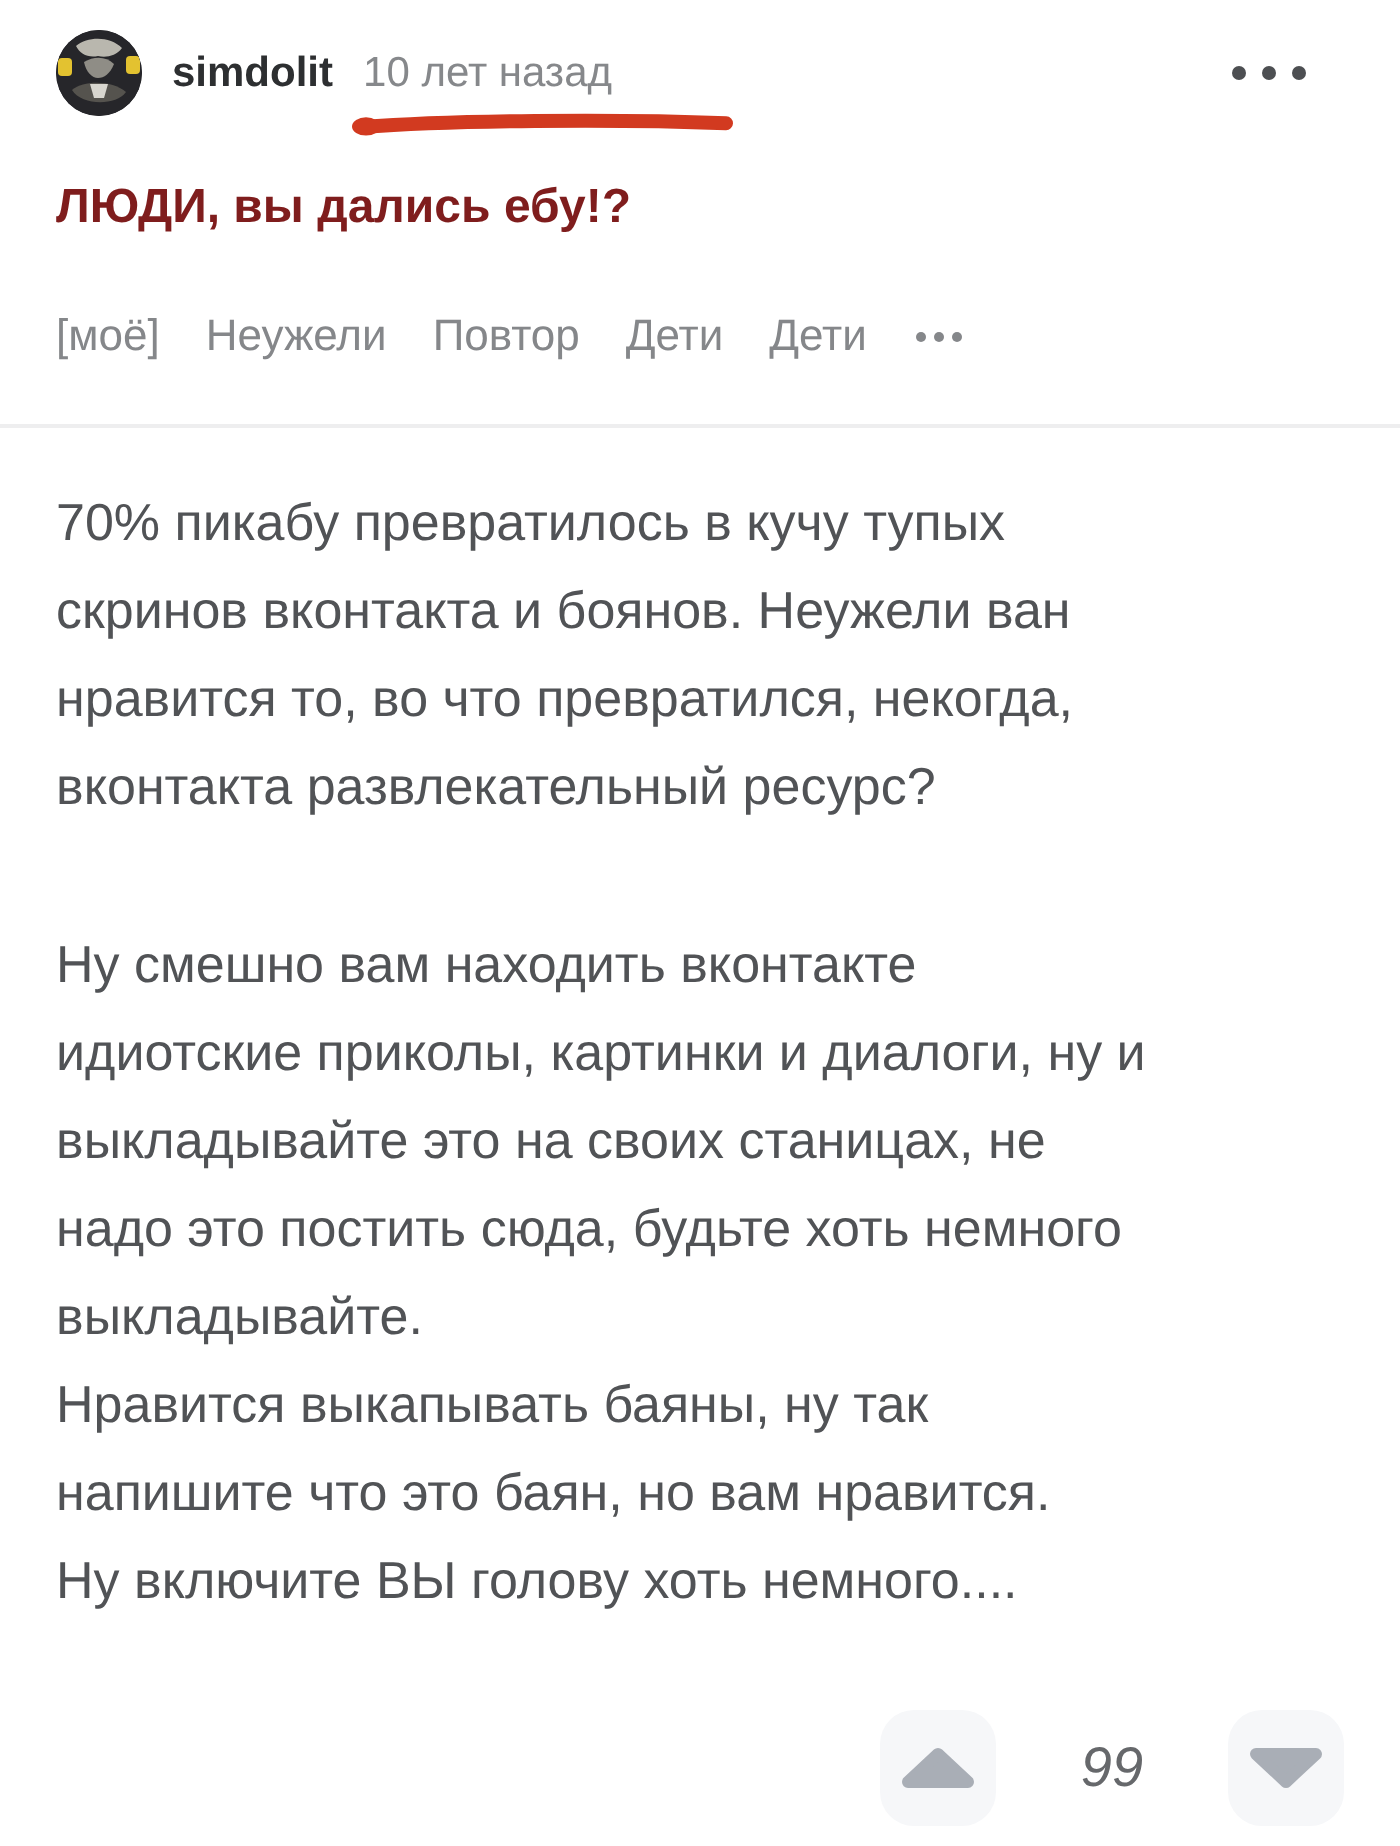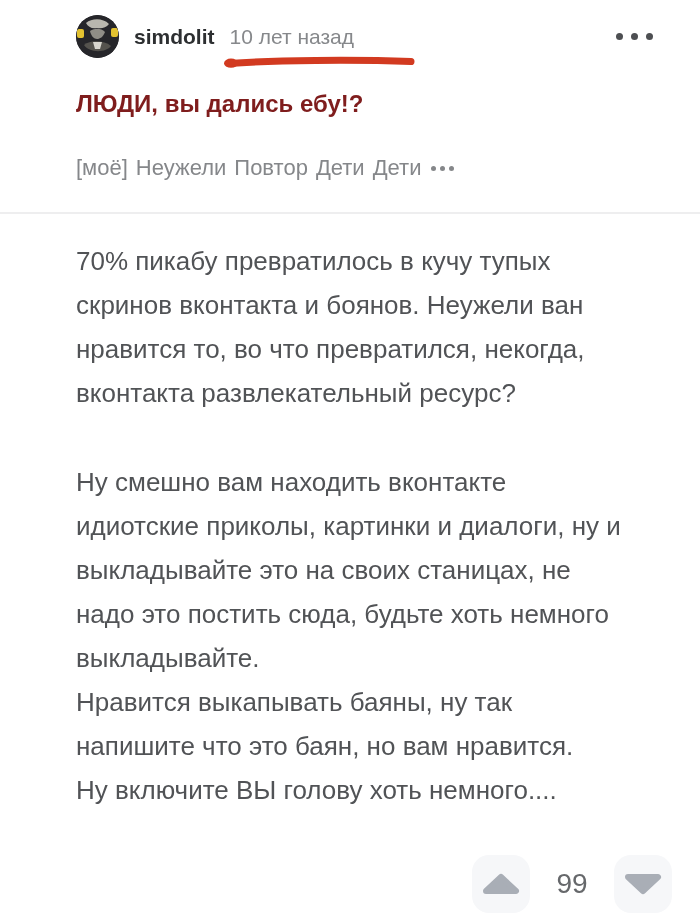--- a/index.html
+++ b/index.html
@@ -4,21 +4,21 @@
 <style>
   html, body { margin: 0; padding: 0; }
   body {
     width: 700px;
     height: 923px;
     background: #ffffff;
     overflow: hidden;
     font-family: "Liberation Sans", "DejaVu Sans", sans-serif;
     -webkit-font-smoothing: antialiased;
   }
-  .card { padding: 15px 28px 0 28px; margin-left: 48px; }
+  .card { padding: 15px 28px 0 28px; }
 
   
   .header { display: flex; align-items: center; position: relative; }
   .avatar {
     width: 43px; height: 43px; border-radius: 50%;
     overflow: hidden; flex: 0 0 auto; background: #26262a;
   }
   .username {
     margin-left: 15px;
     font-size: 21px; font-weight: 700; color: #2d2f31;
@@ -48,21 +48,21 @@
   
   .title {
     margin: 27px 0 0 0;
     font-size: 24px; line-height: 37px;
     font-weight: 700; color: #7f1d1d;
   }
 
   
   .tags {
     margin-top: 33px;
-    display: flex; align-items: center; gap: 8px;
+    display: flex; align-items: center; gap: 23px;
     font-size: 22px; line-height: 26px; color: #85878a;
   }
   .tag { cursor: pointer; }
   .tags-more {
     display: flex; gap: 4px; align-items: center;
     background: none; border: none; padding: 2px; cursor: pointer;
   }
   .tags-more i {
     width: 5px; height: 5px; border-radius: 50%;
     background: #85878a; display: block;
@@ -81,21 +81,22 @@
     color: #515356;
   }
   .paragraph { margin: 0; }
   .paragraph.gap-after { margin-bottom: 45px; }
   .body-line { display: block; }
 
   
   .votes {
     margin-top: 43px;
     display: flex; align-items: center; justify-content: flex-end;
-    gap: 24px;
+    gap: 40px;
+    font-style: italic;
   }
   .vote-btn {
     width: 58px; height: 58px;
     border: none; border-radius: 17px;
     background: #f6f7f9;
     display: flex; align-items: center; justify-content: center;
     cursor: pointer; padding: 0;
   }
   .vote-count {
     font-size: 28px; color: #66686b;

